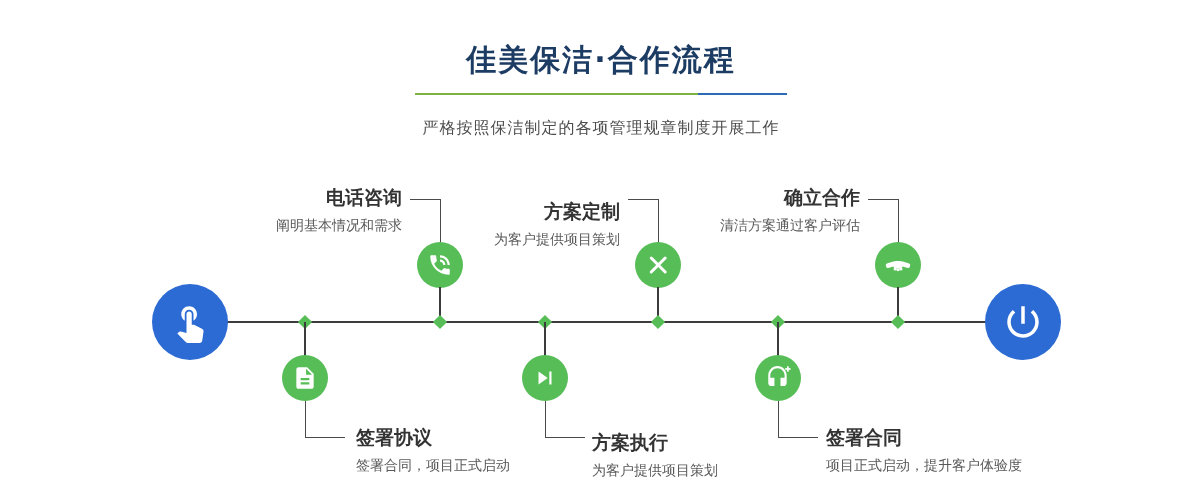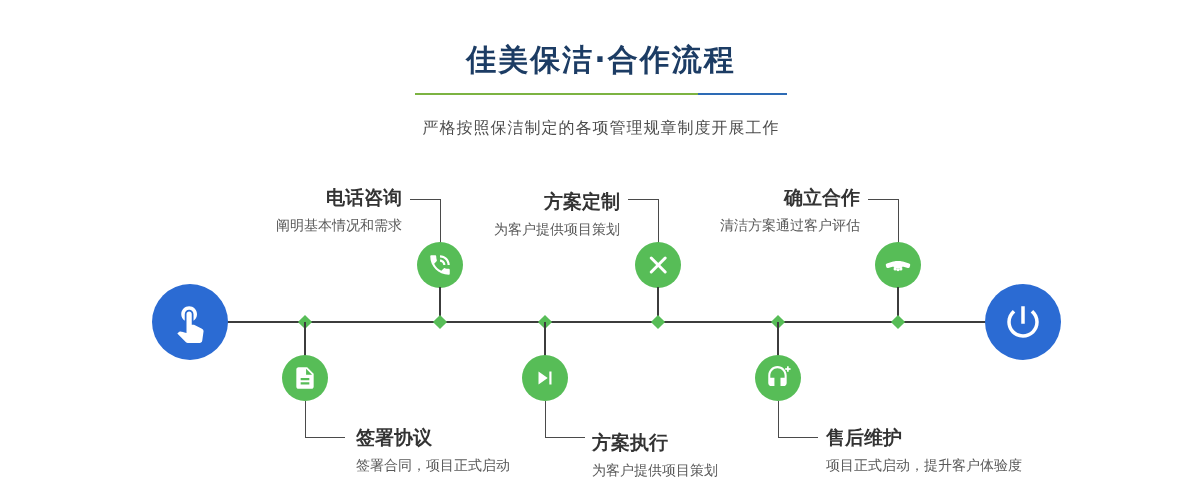--- a/index.html
+++ b/index.html
@@ -89,21 +89,21 @@
     <svg viewBox="0 0 24 24">
       <path d="M14 2H6c-1.1 0-1.99.9-1.99 2L4 20c0 1.1.89 2 1.99 2H18c1.1 0 2-.9 2-2V8l-6-6zm2 16H8v-2h8v2zm0-4H8v-2h8v2zm-3-5V3.5L18.5 9H13z"></path>
     </svg>
   </div>
   <div class="elbow-bottom" style="left:305px;top:401px;width:39px;height:36px"></div>
   <div class="step-text align-left" style="left:356px;top:426px;width:240px">
     <div class="label">签署协议</div>
     <div class="desc">签署合同，项目正式启动</div>
   </div>
 
-  <div class="step-text align-right" style="left:450px;top:190px;width:170px">
+  <div class="step-text align-right" style="left:450px;top:200px;width:170px">
     <div class="label">方案定制</div>
     <div class="desc">为客户提供项目策划</div>
   </div>
   <div class="elbow-top" style="left:628px;top:199px;width:30px;height:44px"></div>
   <div class="node-circle" style="left:635px;top:242px">
     <svg viewBox="0 0 24 24">
       <g>
         <rect x="10.8" y="1.5" width="2.8" height="21" rx="1.4" transform="rotate(45 12.2 12)"></rect>
         <rect x="10.8" y="1.5" width="2.8" height="21" rx="1.4" transform="rotate(-45 12.2 12)"></rect>
       </g>
@@ -151,17 +151,17 @@
     <svg viewBox="0 0 24 24">
       <path d="M11.5 1c-4.7 0-8.5 3.9-8.5 8.7v6.8c0 1.6 1.27 2.9 2.84 2.9H8.7v-7.7H4.9v-2c0-3.7 2.96-6.8 6.6-6.8s6.6 3.1 6.6 6.8v2h-3.8v7.7h2.86c1.57 0 2.84-1.3 2.84-2.9V9.7C20 4.9 16.2 1 11.5 1z"></path>
       <g>
         <rect x="20.3" y="1.2" width="1.6" height="5"></rect>
         <rect x="18.6" y="2.9" width="5" height="1.6"></rect>
       </g>
     </svg>
   </div>
   <div class="elbow-bottom" style="left:778px;top:401px;width:39px;height:36px"></div>
   <div class="step-text align-left" style="left:826px;top:426px;width:250px">
-    <div class="label">售后维护</div>
+    <div class="label">签署合同</div>
     <div class="desc">项目正式启动，提升客户体验度</div>
   </div>
 
 </div>
 
 </body></html>

